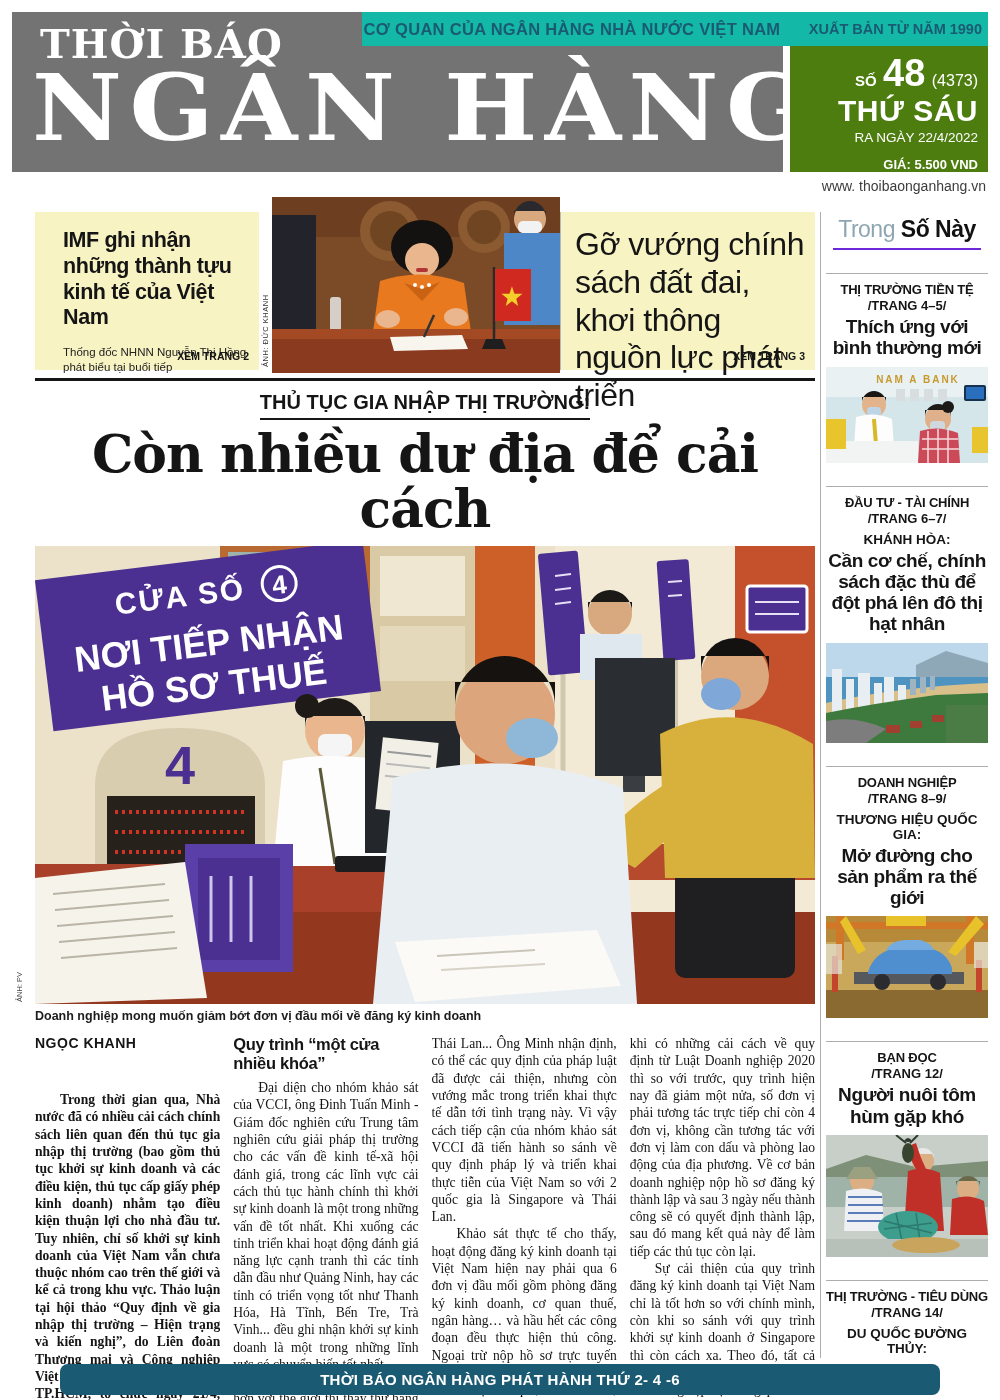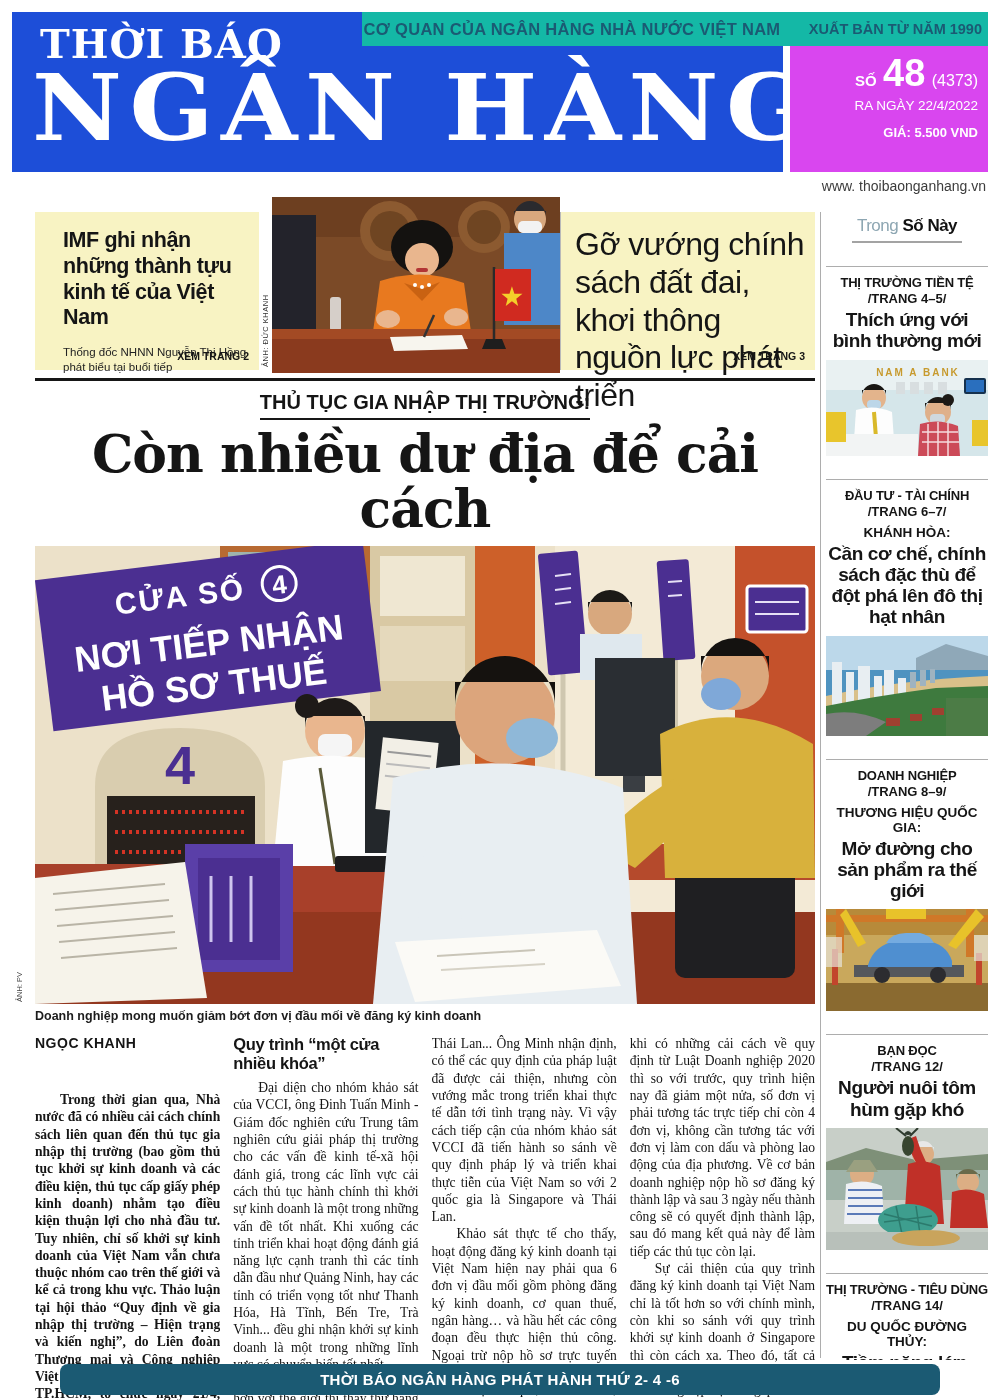--- a/index.html
+++ b/index.html
@@ -1,31 +1,31 @@
 <!DOCTYPE html>
 <html><head>
 <meta charset="utf-8">
 <style>
   * { margin:0; padding:0; box-sizing:border-box; }
   html,body { background:#ffffff; }
   .page { position:relative; width:1000px; height:1400px; background:#fff; overflow:hidden;
           font-family:"Liberation Sans", sans-serif; color:#151515; }
 
   
-  .mast-left { position:absolute; left:12px; top:12px; width:771px; height:160px; background:#1d4ed8; }
+  .mast-left { position:absolute; left:12px; top:12px; width:771px; height:160px; background:#737373; }
   .mast-l1 { position:absolute; left:28px; top:8px; font-family:"DejaVu Serif", serif;
              font-weight:bold; font-size:40px; color:#fff; letter-spacing:1px; }
   .mast-l2 { position:absolute; left:20px; top:44px; font-family:"DejaVu Serif", serif;
              font-weight:bold; font-size:92px; line-height:1.15; color:#fff; letter-spacing:7px;
              transform:scaleX(1.07); transform-origin:left top; white-space:nowrap; }
   .white-strip { position:absolute; left:362px; top:12px; width:626px; height:34px; background:#14b8a6;
                  display:flex; align-items:center; }
   .organ { width:420px; text-align:center; color:#1b5a73; font-weight:bold; font-size:16.5px; letter-spacing:0.3px; }
   .since { flex:1; text-align:right; padding-right:6px; color:#1b5a73; font-weight:bold; font-size:14.5px; }
-  .mast-right { position:absolute; left:790px; top:46px; width:198px; height:126px; background:#d946ef;
+  .mast-right { position:absolute; left:790px; top:46px; width:198px; height:126px; background:#4d7c0f;
                 color:#fff; text-align:right; padding:6px 10px 0 0; }
   .issue-row { white-space:nowrap; }
   .issue-so { font-size:15px; font-weight:bold; vertical-align:baseline; }
   .issue-num { font-size:38px; font-weight:bold; vertical-align:baseline; margin:0 2px; }
   .issue-code { font-size:16px; vertical-align:baseline; }
   .weekday { font-size:30px; font-weight:bold; line-height:1.05; letter-spacing:0.5px; }
   .dateline { font-size:13.5px; margin-top:3px; }
   .price { font-size:13px; font-weight:bold; margin-top:12px; }
   .website { position:absolute; right:14px; top:178px; font-size:14px; color:#3c3c3c; }
 
@@ -57,21 +57,21 @@
   .col { flex:1; overflow:hidden; }
   .byline { font-weight:bold; font-size:14px; letter-spacing:0.5px; margin-bottom:40px; }
   .bodytext { font-family:"Liberation Serif", serif; font-size:13.6px; line-height:17.3px; text-align:justify; }
   .lead-par { font-weight:bold; }
   .ind { text-indent:25px; }
   .subhead { font-weight:bold; font-size:16.5px; line-height:1.15; letter-spacing:-0.3px; margin-bottom:6px; }
 
   
   .v-rule { position:absolute; left:820px; top:212px; width:1px; height:1146px; background:#adadad; }
   .sidebar { position:absolute; left:826px; top:210px; width:162px; height:1150px; overflow:hidden; text-align:center; }
-  .sb-title { display:inline-block; font-size:17px; letter-spacing:-0.5px; border-bottom:2px solid #a3a3a3;
+  .sb-title { display:inline-block; font-size:23px; letter-spacing:-0.5px; border-bottom:2px solid #6d28d9;
               padding:0 5px 5px 5px; margin-top:6px; }
   .sb-title .light { color:#8da6b2; }
   .sb-title .bold { font-weight:bold; color:#111; }
   .sb-section { border-top:1px solid #adadad; margin-top:23px; padding-top:8px; }
   .sb-cat { font-weight:bold; font-size:13px; letter-spacing:-0.2px; }
   .sb-page { font-weight:bold; font-size:13px; margin-top:1px; }
   .sb-kicker { font-weight:bold; font-size:13.5px; margin-top:6px; }
   .sb-kicker:empty { display:none; }
   .sb-head { font-weight:bold; font-size:19px; line-height:1.12; letter-spacing:-0.4px; margin-top:3px; }
   .sb-photo { margin-top:8px; }
@@ -96,20 +96,21 @@
   <div class="white-strip">
     <span class="organ">CƠ QUAN CỦA NGÂN HÀNG NHÀ NƯỚC VIỆT NAM</span>
     <span class="since">XUẤT BẢN TỪ NĂM 1990</span>
   </div>
   <div class="mast-right">
     <div class="issue-row">
       <span class="issue-so">SỐ</span>
       <span class="issue-num">48</span>
       <span class="issue-code">(4373)</span>
     </div>
+    <div class="weekday">THỨ SÁU</div>
     <div class="dateline">RA NGÀY 22/4/2022</div>
     <div class="price">GIÁ: 5.500 VND</div>
   </div>
   <div class="website">www. thoibaonganhang.vn</div>
 
   <div class="main">
 
     <div class="band">
       <div class="panel panel-left">
         <div class="t-title">IMF ghi nhận những thành tựu kinh tế của Việt Nam</div>

